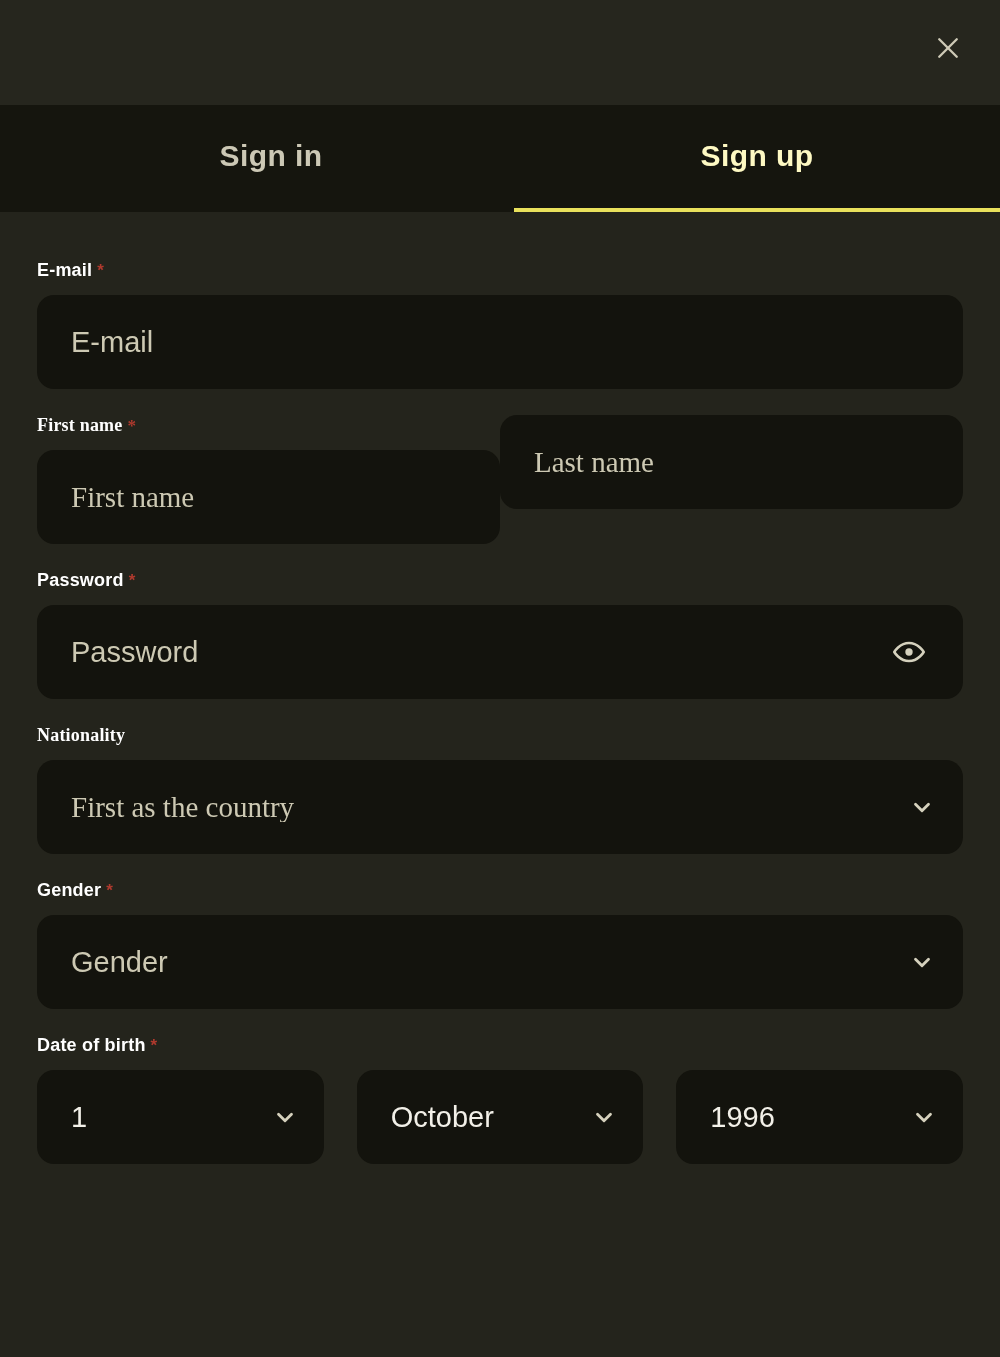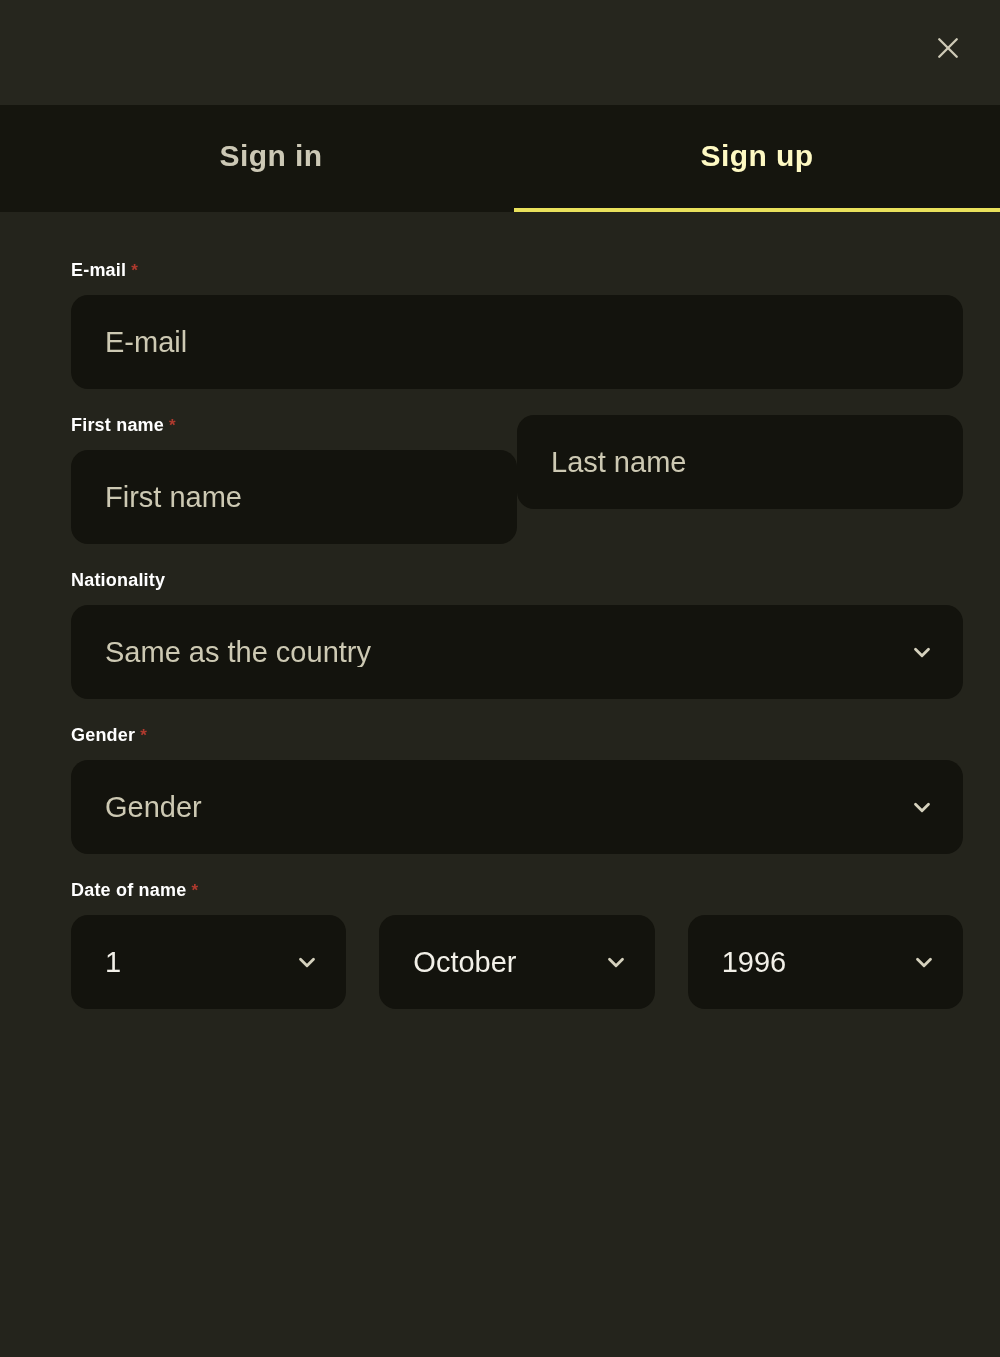--- a/index.html
+++ b/index.html
@@ -76,23 +76,24 @@
     height: 4px;
     background: #e9e15c;
   }
 
   
   .form {
     flex: 1 1 auto;
     padding: 48px 37px 0 37px;
     background: #24241c;
   }
-  .field-group { margin-bottom: 26px; margin-left: 34px; }
+  .field-group { margin-bottom: 26px; }
   .row {
     display: flex;
+    font-family: Liberation Serif, serif;
   }
   .row > .col { flex: 1 1 0; min-width: 0; }
 
   .label {
     display: block;
     color: #ffffff;
     font-size: 18px;
     font-weight: bold;
     margin-bottom: 14px;
     letter-spacing: 0.2px;
@@ -199,28 +200,42 @@
           <span class="text">First name</span>
         </div>
       </div>
       <div class="col">
         <div class="control">
           <span class="text">Last name</span>
         </div>
       </div>
     </div>
 
+    <div class="field-group">
+      <label class="label">
+        <span>Password</span><span class="req">*</span>
+      </label>
+      <div class="control">
+        <span class="text">Password</span>
+        <span class="eye">
+          <svg width="34" height="34" viewBox="0 0 24 24" fill="none" stroke="#d5d1bd" stroke-width="1.8" stroke-linecap="round" stroke-linejoin="round">
+            <path d="M1.6 12S5.3 5.6 12 5.6 22.4 12 22.4 12 18.7 18.4 12 18.4 1.6 12 1.6 12Z"></path>
+            <circle cx="12" cy="12" r="2.6" fill="#d5d1bd" stroke="none"></circle>
+          </svg>
+        </span>
+      </div>
+    </div>
 
     <div class="field-group row">
       <div class="col">
         <label class="label">
           <span>Nationality</span><span class="req"></span>
         </label>
         <div class="control select">
-          <span class="text">Same as the country</span>
+          <span class="text">First as the country</span>
           <span class="chev">
             <svg width="26" height="26" viewBox="0 0 24 24" fill="none" stroke="#d5d1bd" stroke-width="2.6" stroke-linecap="round" stroke-linejoin="round">
               <polyline points="6 9.5 12 15.5 18 9.5"></polyline>
             </svg>
           </span>
         </div>
       </div>
     </div>
 
     <div class="field-group">
@@ -232,21 +247,21 @@
         <span class="chev">
           <svg width="26" height="26" viewBox="0 0 24 24" fill="none" stroke="#d5d1bd" stroke-width="2.6" stroke-linecap="round" stroke-linejoin="round">
             <polyline points="6 9.5 12 15.5 18 9.5"></polyline>
           </svg>
         </span>
       </div>
     </div>
 
     <div class="field-group">
       <label class="label">
-        <span>Date of name</span><span class="req">*</span>
+        <span>Date of birth</span><span class="req">*</span>
       </label>
       <div class="date-row">
         <div class="date-col">
           <div class="control select">
             <span class="text value">1</span>
             <span class="chev">
               <svg width="26" height="26" viewBox="0 0 24 24" fill="none" stroke="#d5d1bd" stroke-width="2.6" stroke-linecap="round" stroke-linejoin="round">
                 <polyline points="6 9.5 12 15.5 18 9.5"></polyline>
               </svg>
             </span>

